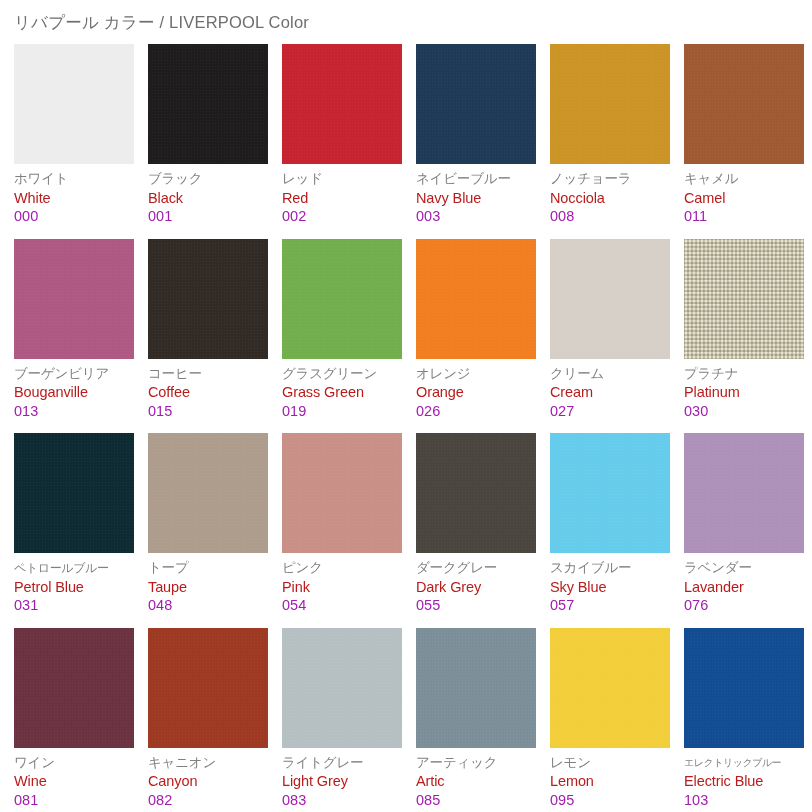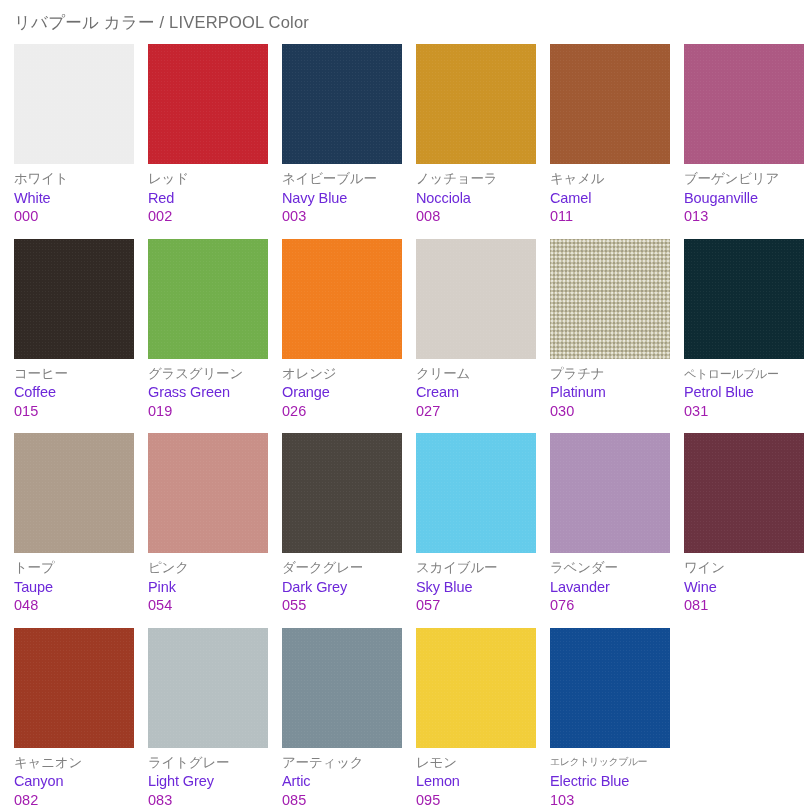--- a/index.html
+++ b/index.html
@@ -81,25 +81,24 @@
     white-space: nowrap;
     letter-spacing: -0.2px;
   }
   .label-ja.shrink {
     font-size: 12px;
     letter-spacing: -0.4px;
   }
   .label-ja.shrink-more {
     font-size: 10px;
     letter-spacing: -0.5px;
-    font-family: Liberation Mono, monospace;
   }
   .label-en {
     font-size: 14.5px;
-    color: #6d28d9;
+    color: #b91c1c;
     white-space: nowrap;
     letter-spacing: -0.1px;
   }
   .label-code {
     font-size: 14.5px;
     color: #a21caf;
     white-space: nowrap;
   }
 </style>
 </head>
@@ -112,20 +111,28 @@
   <div id="swatch-grid">
       <div class="swatch-cell">
         <div class="swatch-chip" style="background-color: rgb(237, 237, 237);"></div>
         <div class="swatch-labels">
           <div class="label-ja">ホワイト</div>
           <div class="label-en">White</div>
           <div class="label-code">000</div>
         </div>
       </div>
       <div class="swatch-cell">
+        <div class="swatch-chip" style="background-color: rgb(30, 28, 28);"></div>
+        <div class="swatch-labels">
+          <div class="label-ja">ブラック</div>
+          <div class="label-en">Black</div>
+          <div class="label-code">001</div>
+        </div>
+      </div>
+      <div class="swatch-cell">
         <div class="swatch-chip" style="background-color: rgb(198, 36, 48);"></div>
         <div class="swatch-labels">
           <div class="label-ja">レッド</div>
           <div class="label-en">Red</div>
           <div class="label-code">002</div>
         </div>
       </div>
       <div class="swatch-cell">
         <div class="swatch-chip" style="background-color: rgb(31, 58, 87);"></div>
         <div class="swatch-labels">

